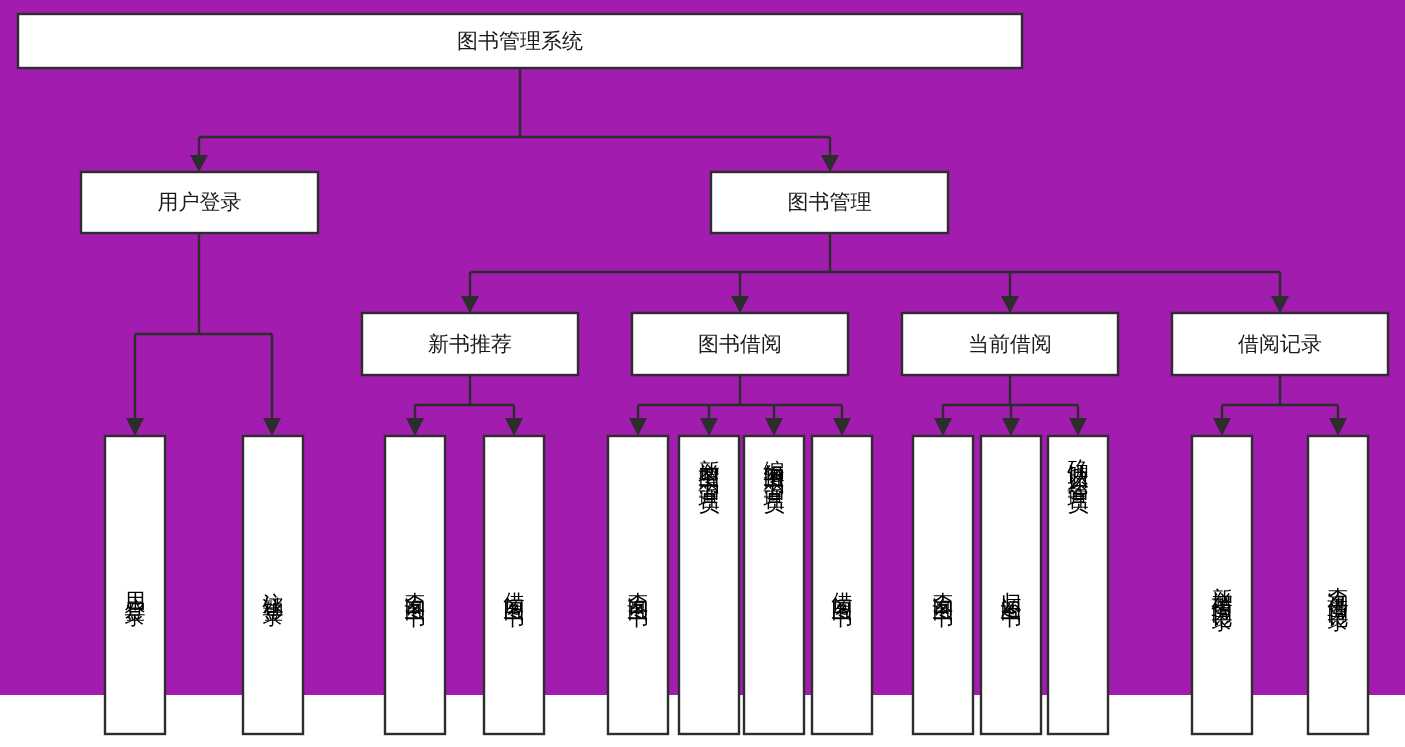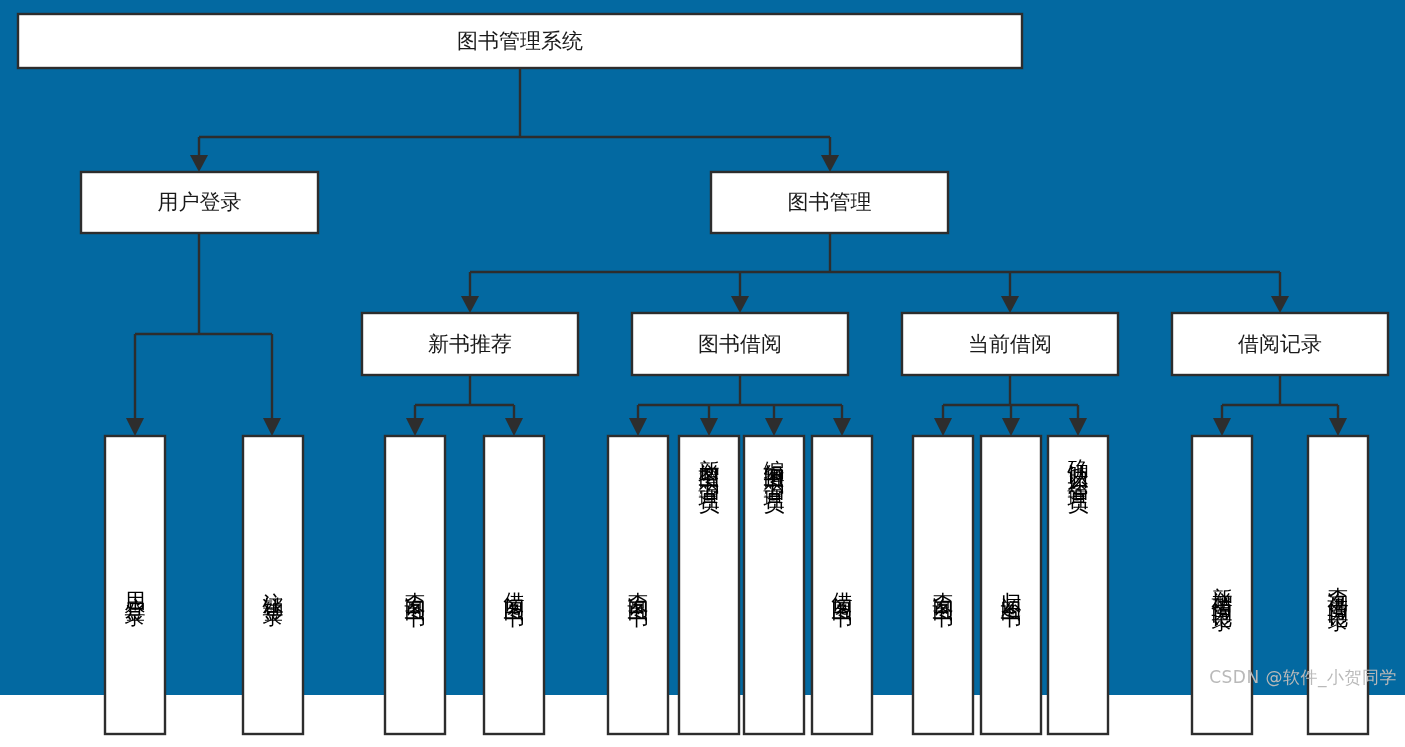--- a/index.html
+++ b/index.html
@@ -11,21 +11,21 @@
   body {
     width: 1405px;
     height: 747px;
     overflow: hidden;
     font-family: "DejaVu Sans", "Liberation Sans", sans-serif;
   }
   #diagram-root {
     position: relative;
     width: 1405px;
     height: 695px;
-    background: #0369a1;
+    background: #a21caf;
   }
   svg.diagram-canvas {
     position: absolute;
     top: 0;
     left: 0;
     width: 1405px;
     height: 747px;
     display: block;
   }
   .node-box {
@@ -287,15 +287,14 @@
       <rect class="node-box" x="1308" y="436" width="60" height="298"></rect>
       <foreignObject x="1308" y="436" width="60" height="298">
         <div xmlns="http://www.w3.org/1999/xhtml" style="width:60px;height:298px;display:flex;align-items:center;justify-content:center;">
           <span class="node-label-v">查询借阅记录</span>
         </div>
       </foreignObject>
     </g>
 
   </svg>
 
-  <div class="watermark-text">CSDN @软件_小贺同学</div>
 
 </div>
 
 </body></html>

